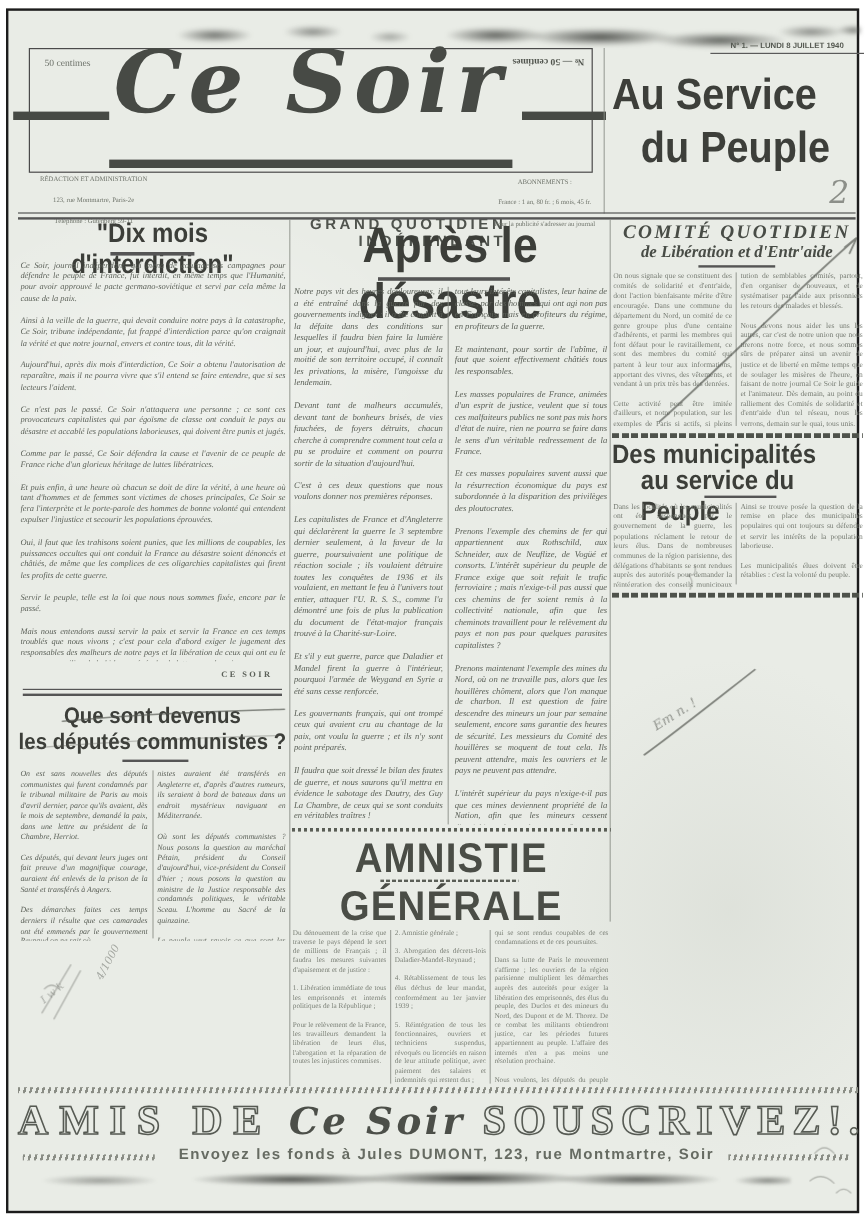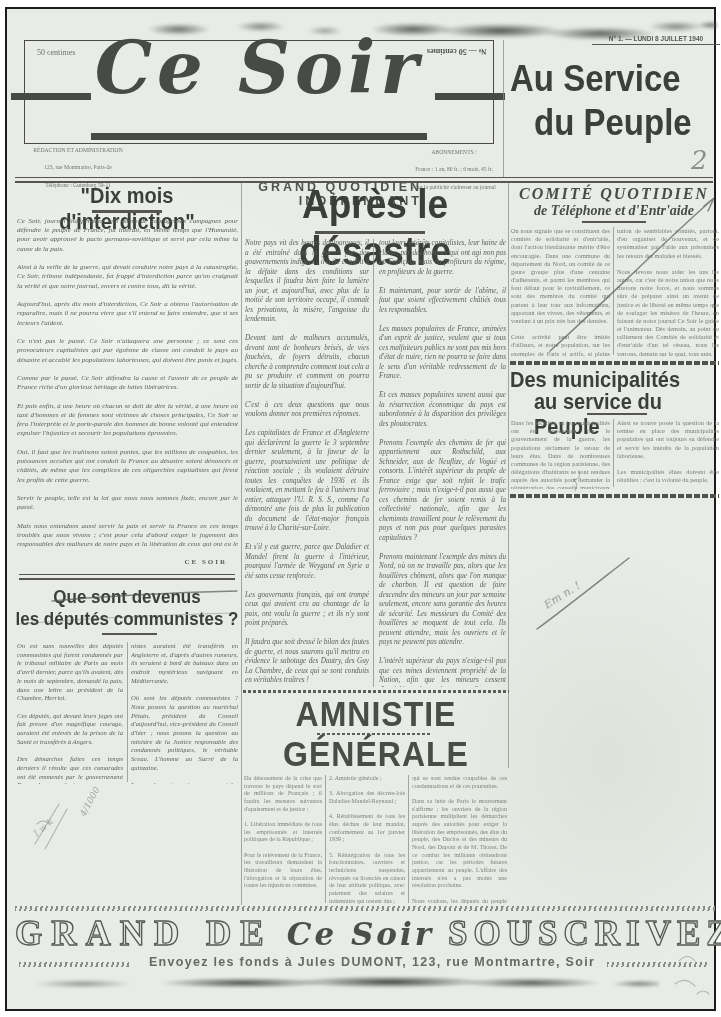--- a/index.html
+++ b/index.html
@@ -182,21 +182,21 @@
 6. Mise en accusation et arrestation de tous les ministres et responsables de la répression.</div>
     <div class="abs microcol" style="left:405px;top:766px;width:95px;height:130px;">qui se sont rendus coupables de ces condamnations et de ces poursuites.
 
 Dans sa lutte de Paris le mouvement s'affirme ; les ouvriers de la région parisienne multiplient les démarches auprès des autorités pour exiger la libération des emprisonnés, des élus du peuple, des Duclos et des mineurs du Nord, des Dupont et de M. Thorez. De ce combat les militants obtiendront justice, car les périodes futures appartiennent au peuple. L'affaire des internés n'en a pas moins une résolution prochaine.
 
 Nous voulons, les députés du peuple libérés, réclamer justice contre tous ceux qui ont organisé la répression.</div>
     <div class="abs vrule" style="left:318px;top:766px;height:128px;"></div>
     <div class="abs vrule" style="left:401px;top:766px;height:128px;"></div>
 
     <div class="abs" style="left:503px;top:176px;width:208px;text-align:center;font-family:'Liberation Serif',serif;font-style:italic;font-weight:bold;font-size:16px;letter-spacing:2px;color:#484c46;filter:blur(.3px);">COMITÉ QUOTIDIEN</div>
-    <div class="abs" style="left:503px;top:194px;width:208px;text-align:center;font-family:'Liberation Serif',serif;font-style:italic;font-weight:bold;font-size:14px;color:#484c46;filter:blur(.3px);">de Téléphone et d'Entr'aide</div>
+    <div class="abs" style="left:503px;top:194px;width:208px;text-align:center;font-family:'Liberation Serif',serif;font-style:italic;font-weight:bold;font-size:14px;color:#484c46;filter:blur(.3px);">de Libération et d'Entr'aide</div>
     <div class="abs shortbar" style="left:575px;top:212px;width:64px;height:2px;"></div>
     <div class="abs tinier" style="left:504px;top:218px;width:99px;height:130px;">On nous signale que se constituent des comités de solidarité et d'entr'aide, dont l'action bienfaisante mérite d'être encouragée. Dans une commune du département du Nord, un comité de ce genre groupe plus d'une centaine d'adhérents, et parmi les membres qui font défaut pour le ravitaillement, ce sont des membres du comité qui partent à leur tour aux informations, apportant des vivres, des vêtements, et vendant à un prix très bas des denrées.
 
 Cette activité peut être imitée d'ailleurs, et notre population, sur les exemples de Paris si actifs, si pleins d'initiatives, accomplirait la même besogne.</div>
     <div class="abs tinier" style="left:610px;top:218px;width:102px;height:130px;">tution de semblables comités, partout, d'en organiser de nouveaux, et de systématiser par l'aide aux prisonniers les retours des malades et blessés.
 
 Nous devons nous aider les uns les autres, car c'est de notre union que nous tirerons notre force, et nous sommes sûrs de préparer ainsi un avenir de justice et de liberté en même temps que de soulager les misères de l'heure, en faisant de notre journal Ce Soir le guide et l'animateur. Dès demain, au point du ralliement des Comités de solidarité et d'entr'aide d'un tel réseau, nous les verrons, demain sur le quai, tous unis.</div>
     <div class="abs vrule" style="left:606px;top:218px;height:128px;"></div>
 
     <div class="abs thickdash" style="left:503px;top:352px;width:209px;"></div>
@@ -205,21 +205,21 @@
     <div class="abs shortbar" style="left:580px;top:404px;width:60px;height:2px;"></div>
     <div class="abs tinier" style="left:504px;top:410px;width:99px;height:70px;">Dans les localités où les municipalités ont été suspendues par le gouvernement de la guerre, les populations réclament le retour de leurs élus. Dans de nombreuses communes de la région parisienne, des délégations d'habitants se sont rendues auprès des autorités pour demander la réintégration des conseils municipaux élus par le peuple.</div>
     <div class="abs tinier" style="left:610px;top:410px;width:102px;height:70px;">Ainsi se trouve posée la question de la remise en place des municipalités populaires qui ont toujours su défendre et servir les intérêts de la population laborieuse.
 
 Les municipalités élues doivent être rétablies : c'est la volonté du peuple.</div>
     <div class="abs vrule" style="left:606px;top:410px;height:68px;"></div>
     <div class="abs thickdash" style="left:503px;top:485px;width:209px;"></div>
 
     <div class="abs squig" style="left:8px;top:897px;width:700px;"></div>
     <div class="abs" style="left:8px;top:905px;width:700px;text-align:center;white-space:nowrap;filter:blur(.3px);">
-      <span style="font-family:'Liberation Serif',serif;font-weight:bold;font-size:35px;letter-spacing:9px;color:#e9ece6;-webkit-text-stroke:1.3px #565a53;text-shadow:0 0 1px #7a7e76;">GRAND DE</span>
+      <span style="font-family:'Liberation Serif',serif;font-weight:bold;font-size:35px;letter-spacing:9px;color:#e9ece6;-webkit-text-stroke:1.3px #565a53;text-shadow:0 0 1px #7a7e76;">AMIS DE</span>
       <span style="font-family:'DejaVu Serif',serif;font-style:italic;font-weight:bold;font-size:31px;letter-spacing:3px;color:#4c4f49;padding:0 10px;">Ce Soir</span>
       <span style="font-family:'Liberation Serif',serif;font-weight:bold;font-size:35px;letter-spacing:6px;color:#e9ece6;-webkit-text-stroke:1.3px #565a53;text-shadow:0 0 1px #7a7e76;">SOUSCRIVEZ!...</span>
     </div>
     <div class="abs squig" style="left:12px;top:953px;width:110px;"></div>
     <div class="abs" style="left:130px;top:946px;width:470px;text-align:center;font-family:'Liberation Sans',sans-serif;font-size:12.5px;font-weight:bold;letter-spacing:1.3px;color:#666b62;filter:blur(.4px);">Envoyez les fonds à Jules DUMONT, 123, rue Montmartre, Soir</div>
     <div class="abs squig" style="left:600px;top:953px;width:100px;"></div>
     <div class="abs" style="left:12px;top:964px;width:640px;height:18px;filter:blur(1.2px);background:
       radial-gradient(ellipse 70px 7px at 10% 60%, rgba(80,82,78,.5), transparent 70%),
       radial-gradient(ellipse 120px 8px at 35% 55%, rgba(55,57,53,.85), transparent 70%),
       radial-gradient(ellipse 140px 9px at 58% 50%, rgba(50,52,48,.9), transparent 70%),

